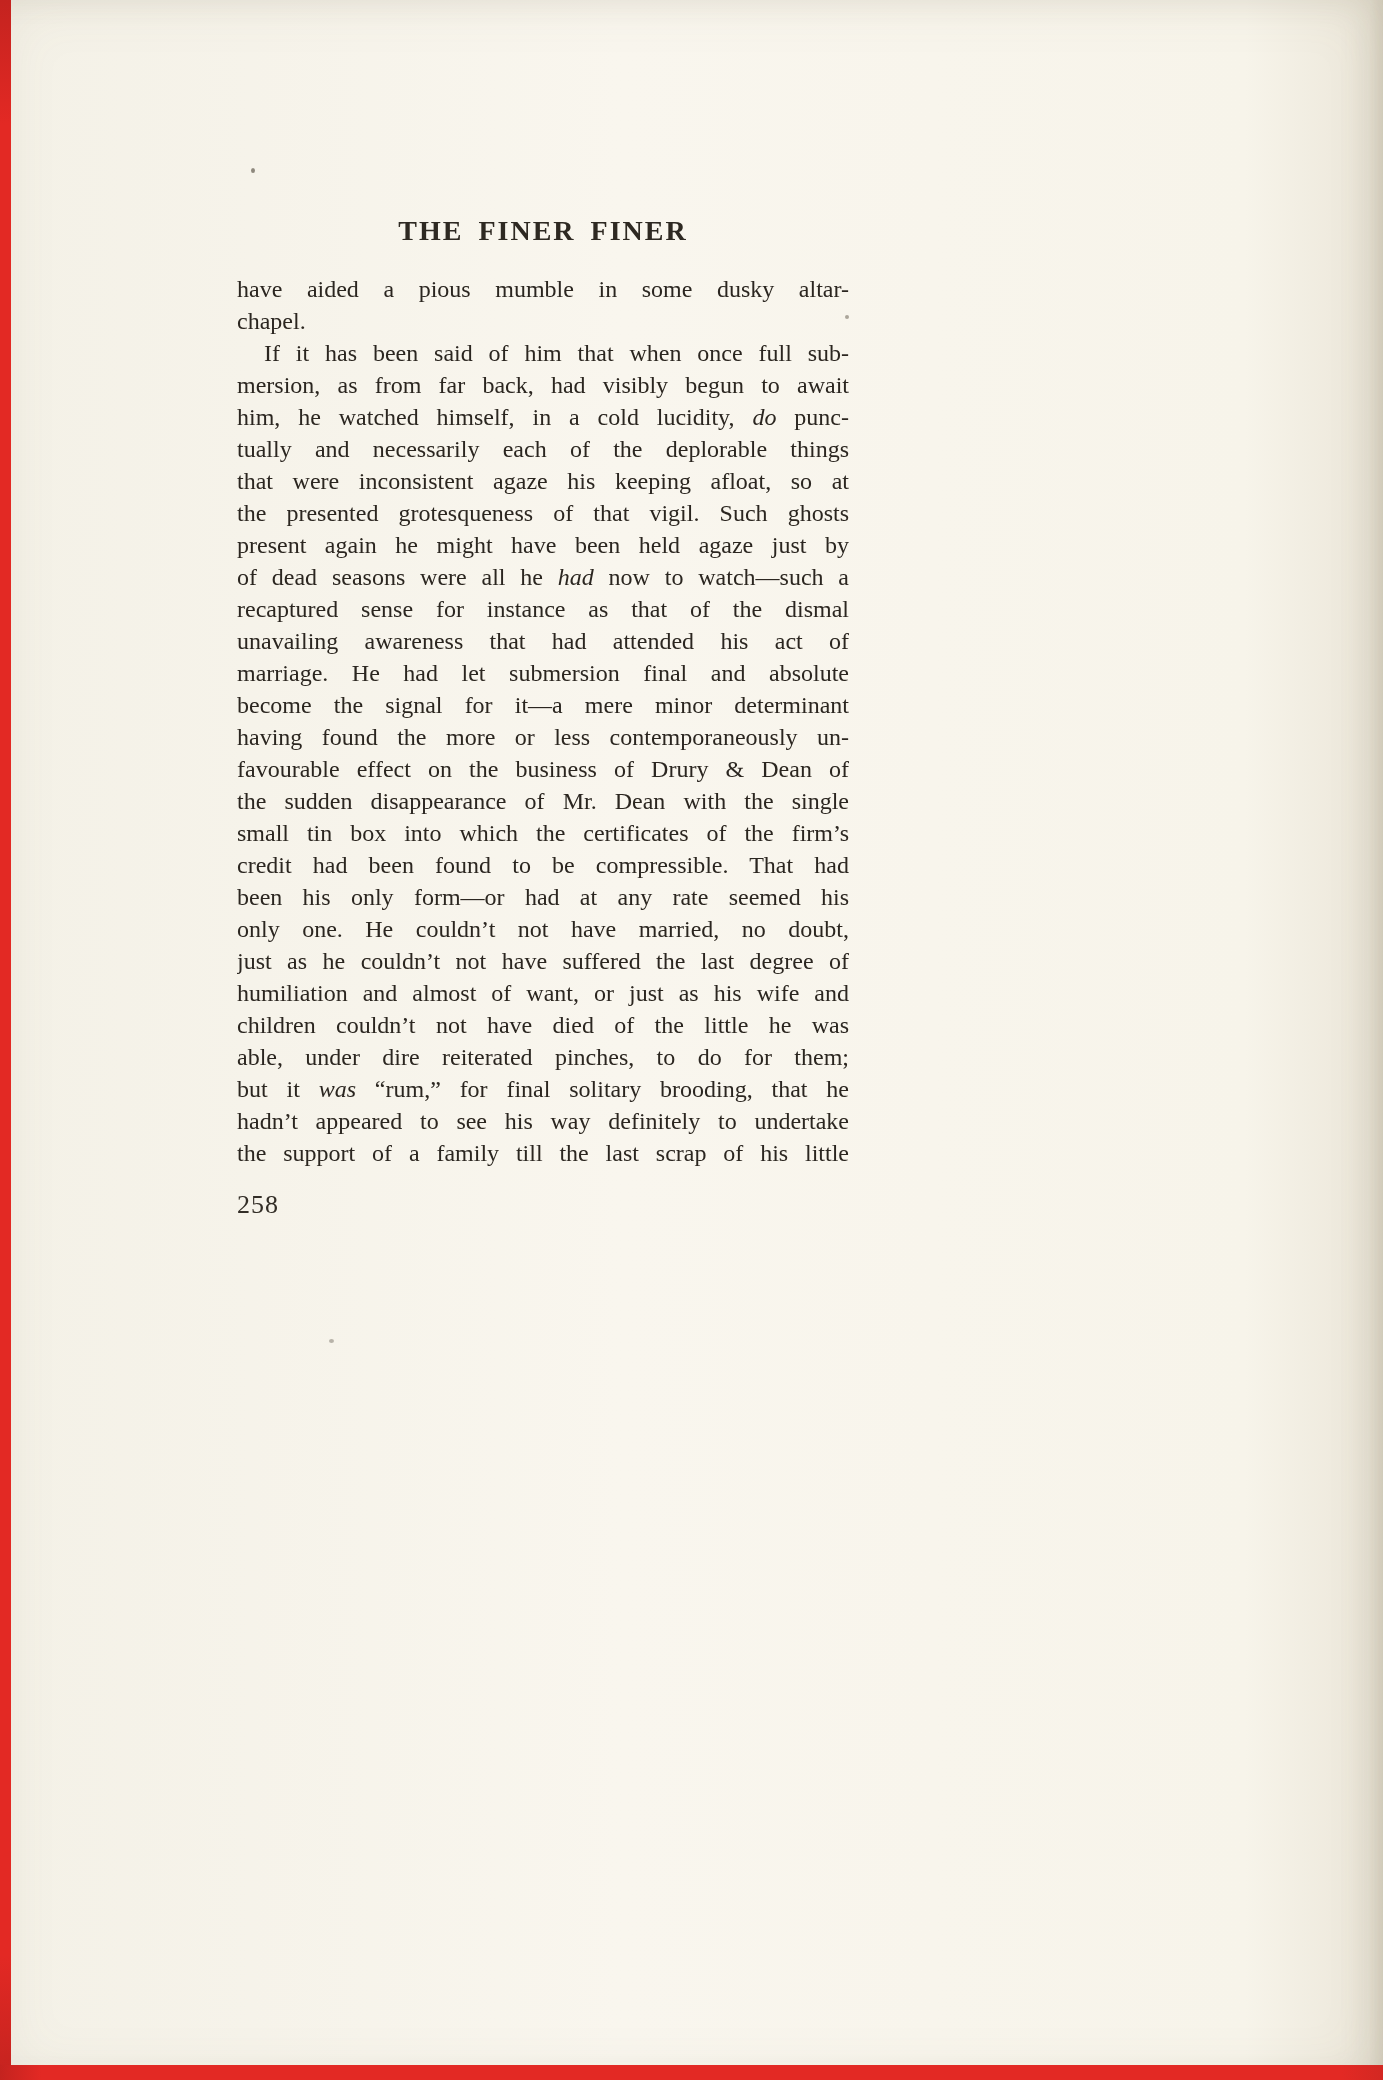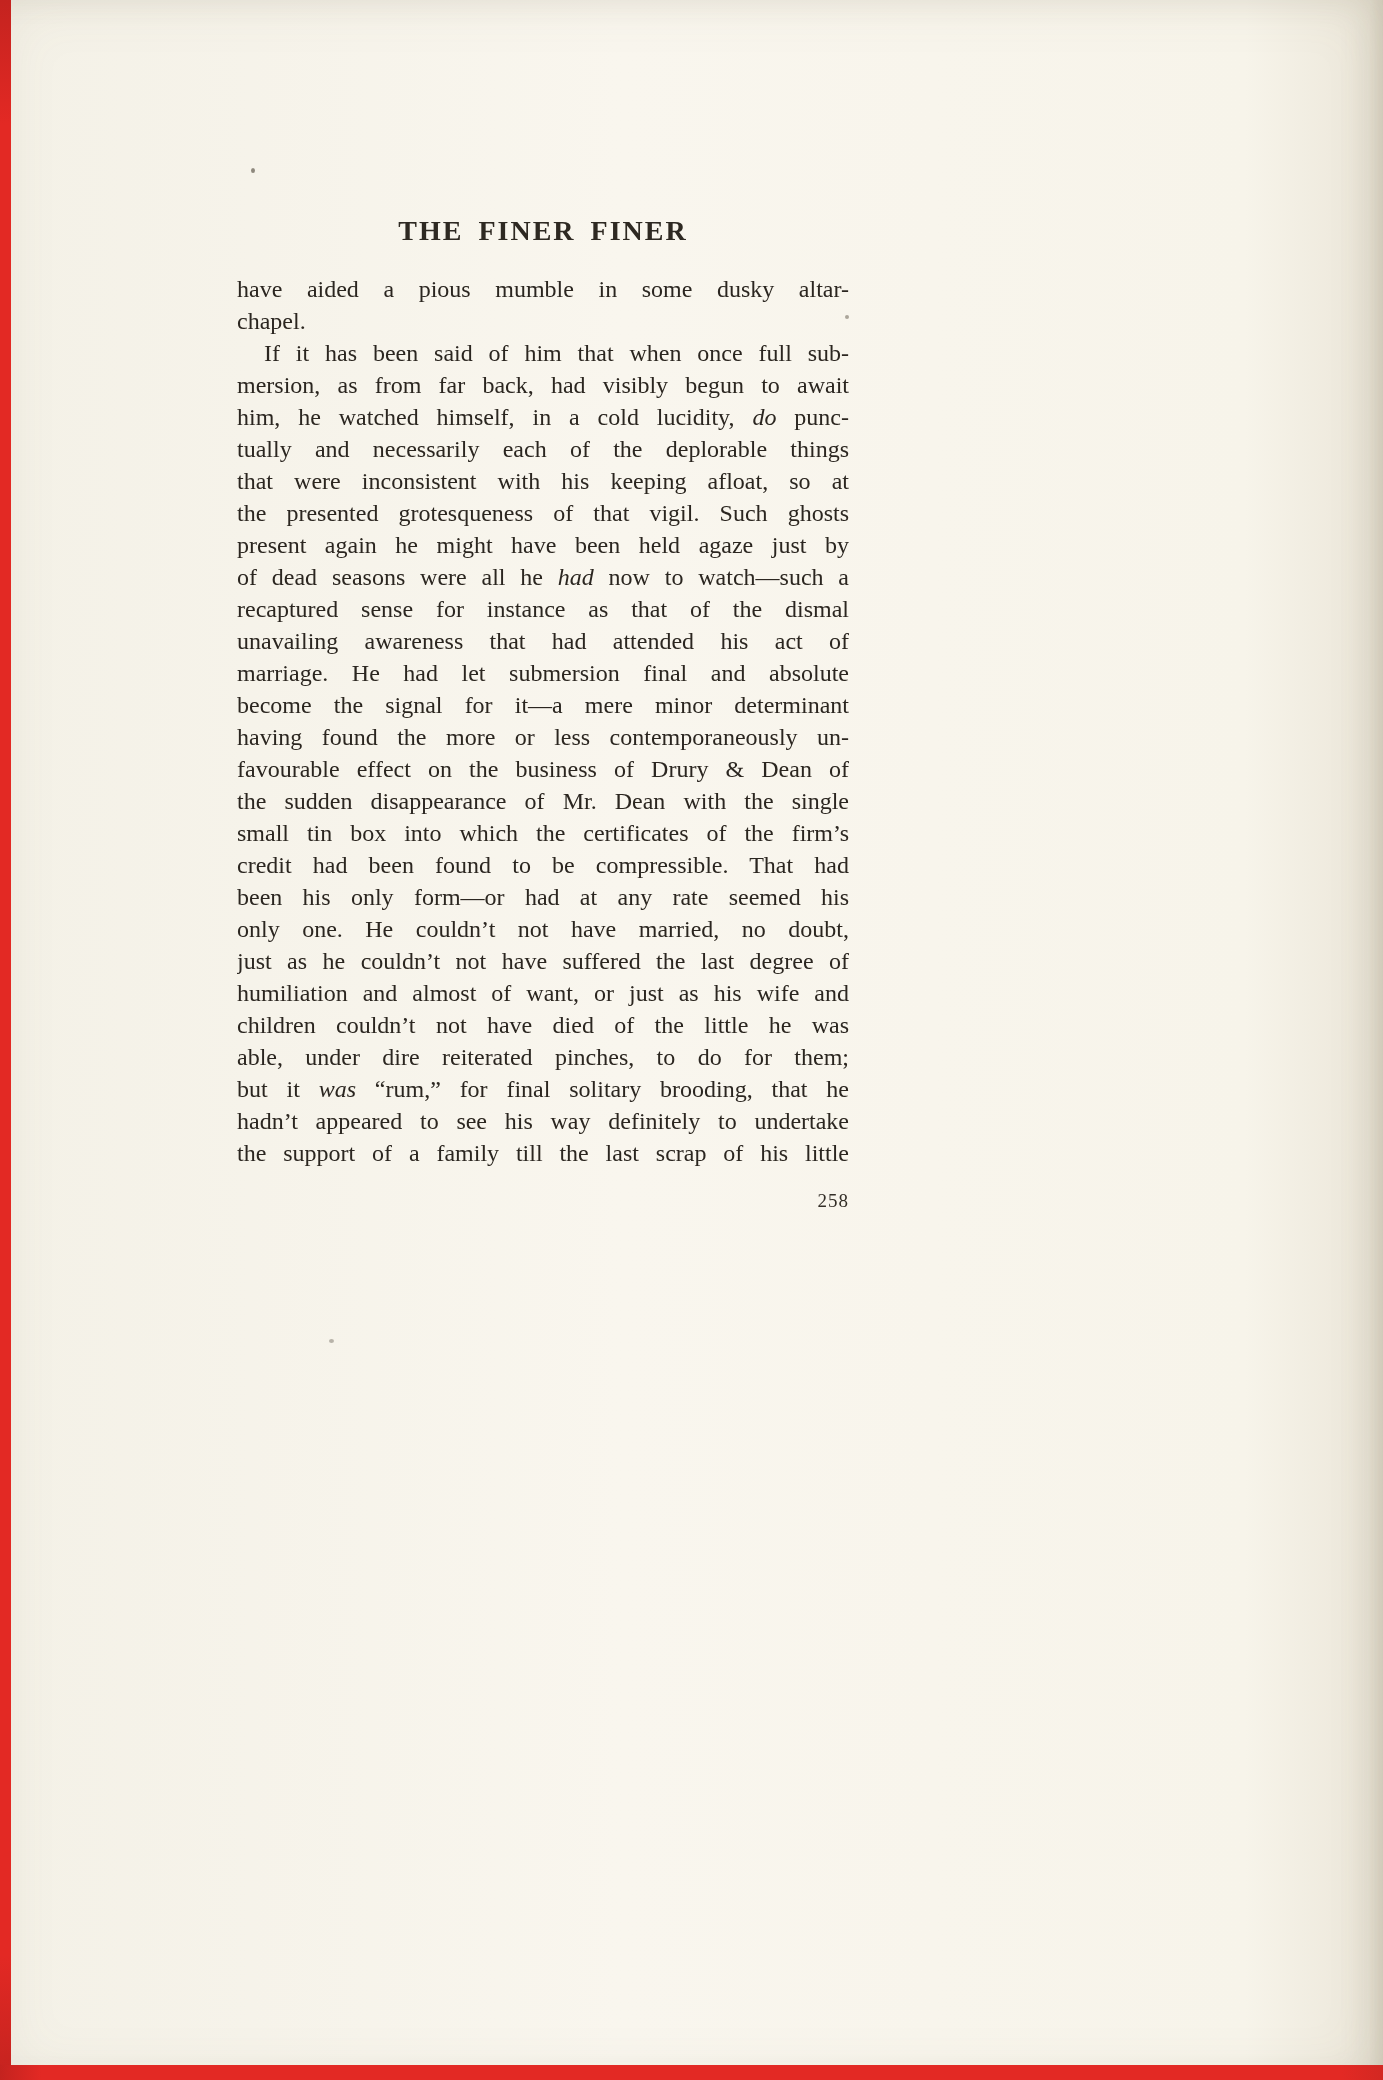--- a/index.html
+++ b/index.html
@@ -45,23 +45,23 @@
     height:32px;overflow:hidden;
     white-space:normal;
   }
   .line.last{
     text-align-last:left;
   }
   .paragraph.indent .line:first-child{
     text-indent:27px;
   }
   .page-number{
-    text-align:right;
+    text-align:left;
     margin-top:21px;
-    font-size:19px;
+    font-size:26px;
     letter-spacing:1px;
     color:#332e27;
   }
   .speck{
     position:absolute;background:#6b6458;border-radius:50%;
   }
   .speck.s1{left:251px;top:168px;width:4px;height:5px;opacity:.75;}
   .speck.s2{left:845px;top:315px;width:4px;height:4px;opacity:.55;}
   .speck.s3{left:329px;top:1339px;width:5px;height:4px;opacity:.45;}
   i{font-style:italic;}
@@ -85,21 +85,21 @@
 
   <div class="paragraph">
         <div class="line">have aided a pious mumble in some dusky altar-</div>
         <div class="line last">chapel.</div>
       </div>
       <div class="paragraph indent">
         <div class="line">If it has been said of him that when once full sub-</div>
         <div class="line">mersion, as from far back, had visibly begun to await</div>
         <div class="line">him, he watched himself, in a cold lucidity, <i>do</i> punc-</div>
         <div class="line">tually and necessarily each of the deplorable things</div>
-        <div class="line">that were inconsistent with his keeping afloat, so at</div>
+        <div class="line">that were inconsistent agaze his keeping afloat, so at</div>
         <div class="line">the presented grotesqueness of that vigil. Such ghosts</div>
         <div class="line">present again he might have been held agaze just by</div>
         <div class="line">of dead seasons were all he <i>had</i> now to watch—such a</div>
         <div class="line">recaptured sense for instance as that of the dismal</div>
         <div class="line">unavailing awareness that had attended his act of</div>
         <div class="line">marriage. He had let submersion final and absolute</div>
         <div class="line">become the signal for it—a mere minor determinant</div>
         <div class="line">having found the more or less contemporaneously un-</div>
         <div class="line">favourable effect on the business of Drury &amp; Dean of</div>
         <div class="line">the sudden disappearance of Mr. Dean with the single</div>

